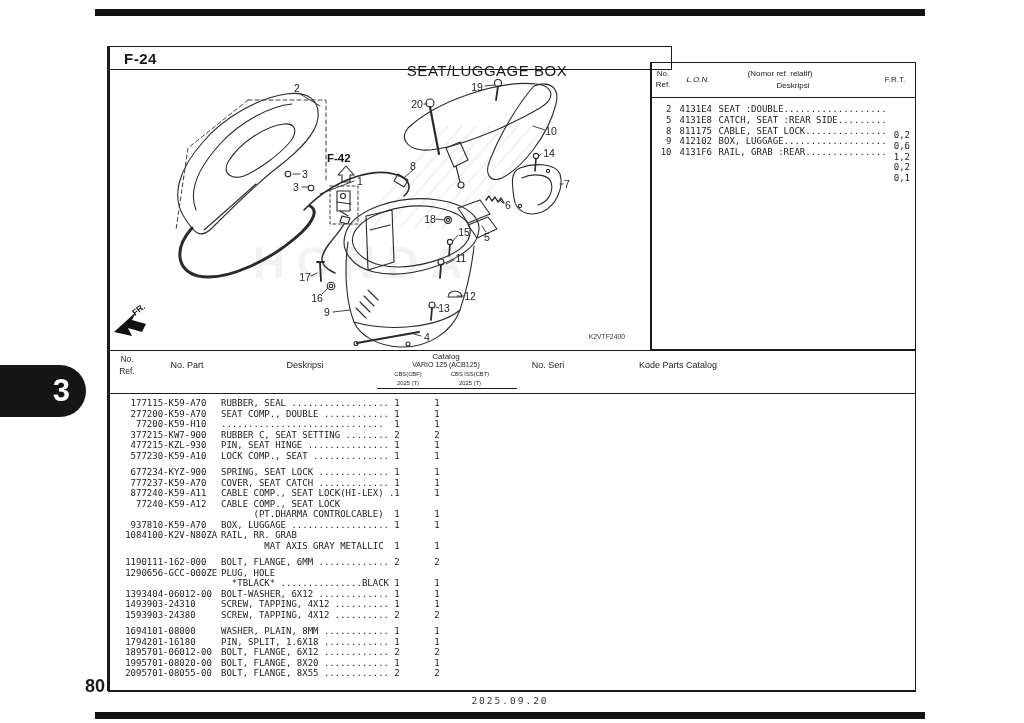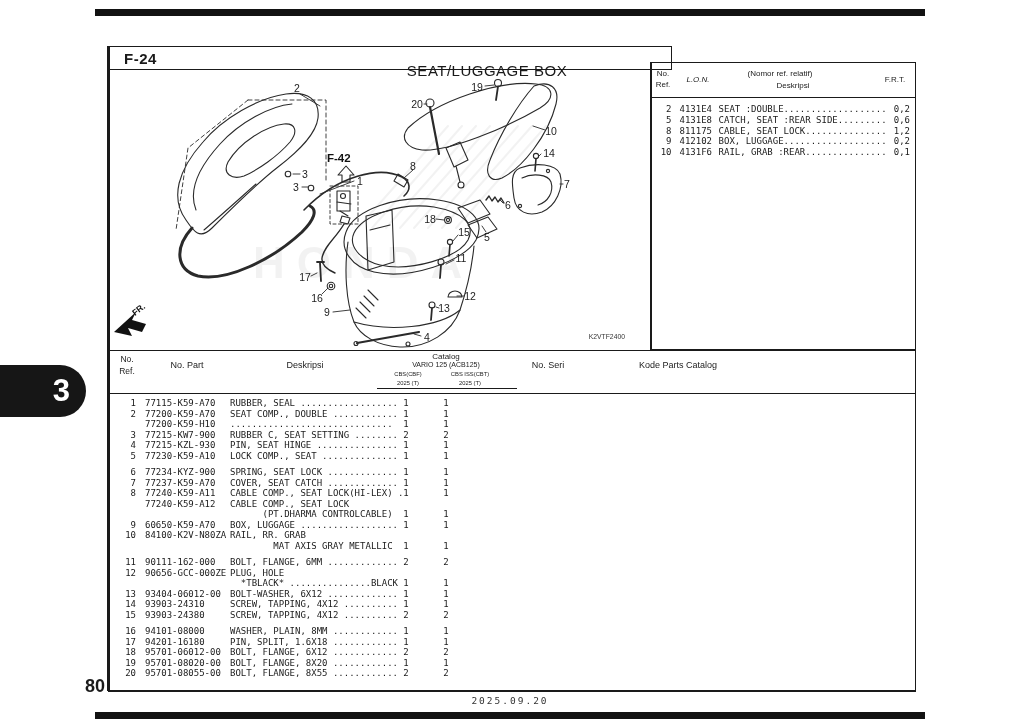--- a/index.html
+++ b/index.html
@@ -27,32 +27,32 @@
   
   .ref-table{position:absolute;left:650px;top:62px;width:266px;height:288px;
         border:1.4px solid #1a1a1a;border-left:2.2px solid #1a1a1a;box-sizing:border-box;}
   .rhead{position:absolute;transform:translateX(-50%);font-size:8px;color:#222;white-space:nowrap;}
   .ref-underline{position:absolute;left:650px;top:97px;width:266px;height:1px;background:#1a1a1a;}
   .ref-rows{position:absolute;left:650px;top:104px;width:266px;font-size:9px;}
   .trow{display:flex;height:10.8px;line-height:10.8px;white-space:pre;}
   .c-rref{width:22px;text-align:right;}
   .c-lon{width:40px;margin-left:8px;}
   .c-rdesc{flex:1;}
-  .c-frt{width:24px;text-align:right;margin-right:6px;}
+  .c-frt{width:24px;text-align:right;margin-right:6px;margin-top:26px;}
   
   .diagram{position:absolute;left:108px;top:70px;width:540px;height:280px;}
   .callout{position:absolute;transform:translate(-50%,-50%);font-size:10.5px;color:#1c1c1c;
         font-family:"Liberation Sans",sans-serif;}
   
   .phead{position:absolute;transform:translateX(-50%);white-space:nowrap;color:#222;}
   .parts-rows{position:absolute;left:108px;top:398px;width:740px;font-size:9px;}
   .prow{display:flex;height:10.5px;line-height:10.5px;white-space:pre;}
   .prow.gap{margin-top:6px;}
   .c-ref{width:28px;text-align:right;}
-  .c-part{width:85px;margin-left:9px;}
+  .c-part{width:85px;}
   .c-desc{width:165px;}
   .c-q1{width:22px;text-align:center;margin-left:0;}
   .c-q2{width:22px;text-align:center;margin-left:18px;}
 </style>
 </head>
 <body>
 
 <div class="page">
 
   <div class="bar bar-top"></div>
@@ -288,21 +288,21 @@
       <div class="prow"><span class="c-ref">2</span><span class="c-part">77200-K59-A70</span><span class="c-desc">SEAT COMP., DOUBLE ............</span><span class="c-q1">1</span><span class="c-q2">1</span></div>
       <div class="prow"><span class="c-ref"></span><span class="c-part">77200-K59-H10</span><span class="c-desc">..............................</span><span class="c-q1">1</span><span class="c-q2">1</span></div>
       <div class="prow"><span class="c-ref">3</span><span class="c-part">77215-KW7-900</span><span class="c-desc">RUBBER C, SEAT SETTING ........</span><span class="c-q1">2</span><span class="c-q2">2</span></div>
       <div class="prow"><span class="c-ref">4</span><span class="c-part">77215-KZL-930</span><span class="c-desc">PIN, SEAT HINGE ...............</span><span class="c-q1">1</span><span class="c-q2">1</span></div>
       <div class="prow"><span class="c-ref">5</span><span class="c-part">77230-K59-A10</span><span class="c-desc">LOCK COMP., SEAT ..............</span><span class="c-q1">1</span><span class="c-q2">1</span></div>
       <div class="prow gap"><span class="c-ref">6</span><span class="c-part">77234-KYZ-900</span><span class="c-desc">SPRING, SEAT LOCK .............</span><span class="c-q1">1</span><span class="c-q2">1</span></div>
       <div class="prow"><span class="c-ref">7</span><span class="c-part">77237-K59-A70</span><span class="c-desc">COVER, SEAT CATCH .............</span><span class="c-q1">1</span><span class="c-q2">1</span></div>
       <div class="prow"><span class="c-ref">8</span><span class="c-part">77240-K59-A11</span><span class="c-desc">CABLE COMP., SEAT LOCK(HI-LEX) .</span><span class="c-q1">1</span><span class="c-q2">1</span></div>
       <div class="prow"><span class="c-ref"></span><span class="c-part">77240-K59-A12</span><span class="c-desc">CABLE COMP., SEAT LOCK</span><span class="c-q1"></span><span class="c-q2"></span></div>
       <div class="prow"><span class="c-ref"></span><span class="c-part"></span><span class="c-desc">      (PT.DHARMA CONTROLCABLE)</span><span class="c-q1">1</span><span class="c-q2">1</span></div>
-      <div class="prow"><span class="c-ref">9</span><span class="c-part">60650-K59-A70</span><span class="c-desc">BOX, LUGGAGE ..................</span><span class="c-q1">1</span><span class="c-q2">1</span></div>
+      <div class="prow"><span class="c-ref">9</span><span class="c-part">37810-K59-A70</span><span class="c-desc">BOX, LUGGAGE ..................</span><span class="c-q1">1</span><span class="c-q2">1</span></div>
       <div class="prow"><span class="c-ref">10</span><span class="c-part">84100-K2V-N80ZA</span><span class="c-desc">RAIL, RR. GRAB</span><span class="c-q1"></span><span class="c-q2"></span></div>
       <div class="prow"><span class="c-ref"></span><span class="c-part"></span><span class="c-desc">        MAT AXIS GRAY METALLIC</span><span class="c-q1">1</span><span class="c-q2">1</span></div>
       <div class="prow gap"><span class="c-ref">11</span><span class="c-part">90111-162-000</span><span class="c-desc">BOLT, FLANGE, 6MM .............</span><span class="c-q1">2</span><span class="c-q2">2</span></div>
       <div class="prow"><span class="c-ref">12</span><span class="c-part">90656-GCC-000ZE</span><span class="c-desc">PLUG, HOLE</span><span class="c-q1"></span><span class="c-q2"></span></div>
       <div class="prow"><span class="c-ref"></span><span class="c-part"></span><span class="c-desc">  *TBLACK* ...............BLACK</span><span class="c-q1">1</span><span class="c-q2">1</span></div>
       <div class="prow"><span class="c-ref">13</span><span class="c-part">93404-06012-00</span><span class="c-desc">BOLT-WASHER, 6X12 .............</span><span class="c-q1">1</span><span class="c-q2">1</span></div>
       <div class="prow"><span class="c-ref">14</span><span class="c-part">93903-24310</span><span class="c-desc">SCREW, TAPPING, 4X12 ..........</span><span class="c-q1">1</span><span class="c-q2">1</span></div>
       <div class="prow"><span class="c-ref">15</span><span class="c-part">93903-24380</span><span class="c-desc">SCREW, TAPPING, 4X12 ..........</span><span class="c-q1">2</span><span class="c-q2">2</span></div>
       <div class="prow gap"><span class="c-ref">16</span><span class="c-part">94101-08000</span><span class="c-desc">WASHER, PLAIN, 8MM ............</span><span class="c-q1">1</span><span class="c-q2">1</span></div>
       <div class="prow"><span class="c-ref">17</span><span class="c-part">94201-16180</span><span class="c-desc">PIN, SPLIT, 1.6X18 ............</span><span class="c-q1">1</span><span class="c-q2">1</span></div>

